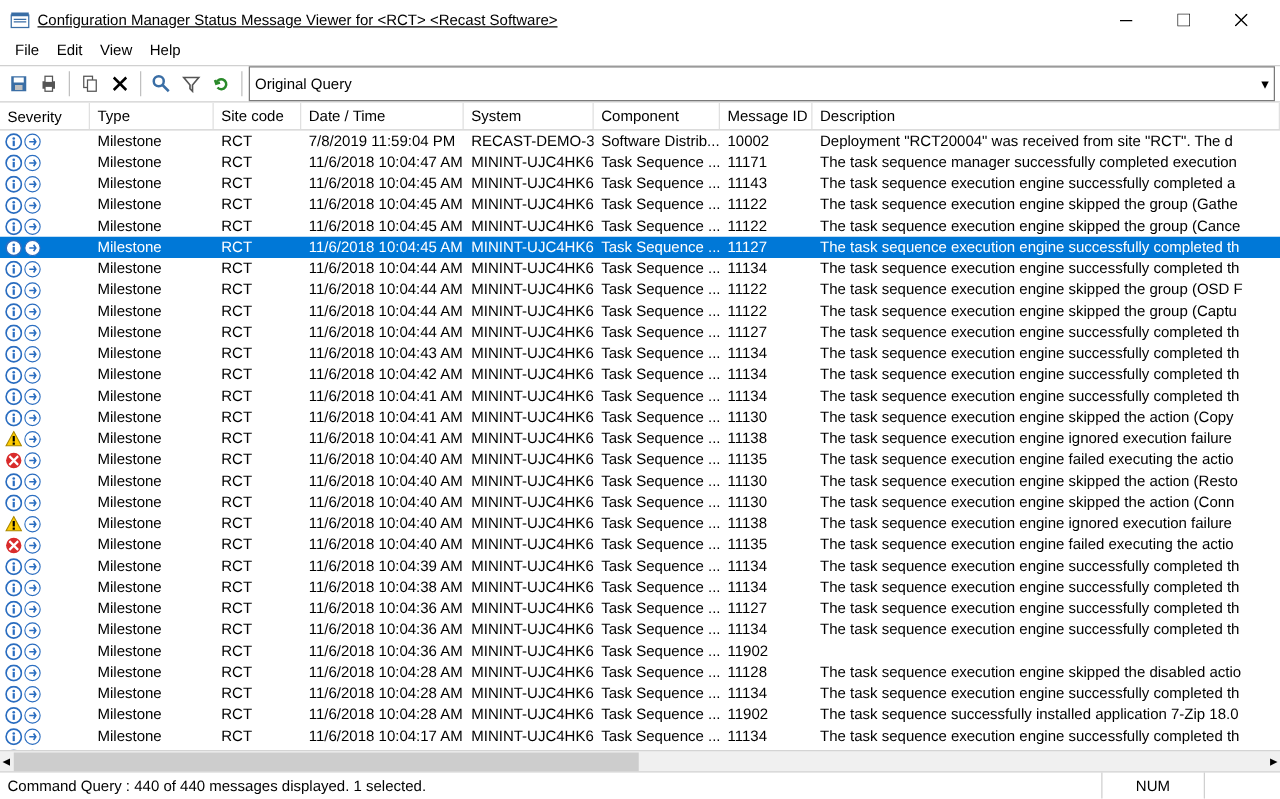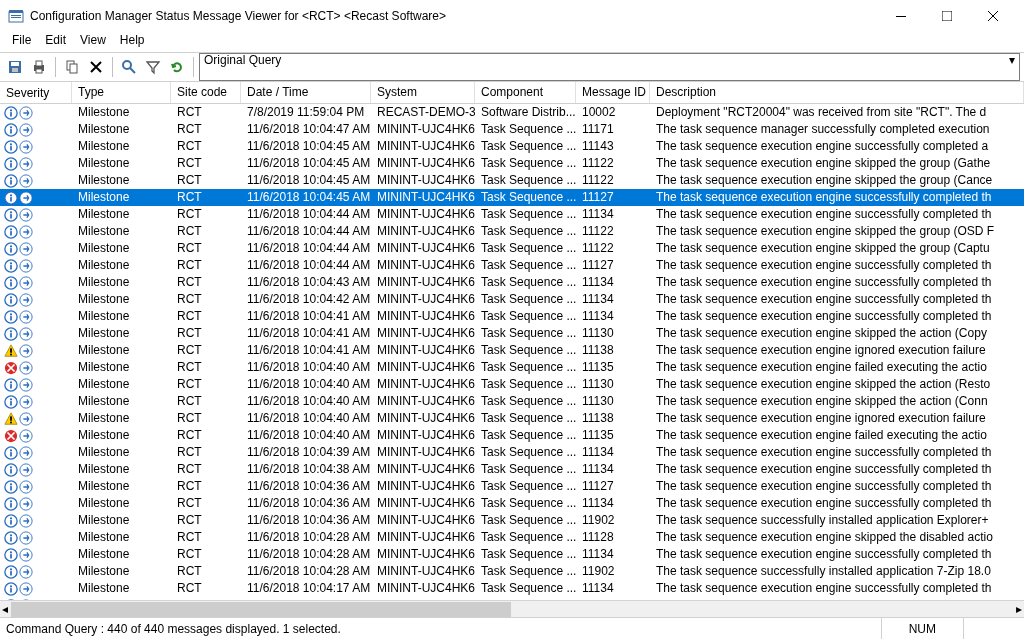--- a/index.html
+++ b/index.html
@@ -1,26 +1,26 @@
 <!DOCTYPE html>
 <html><head>
 <meta charset="utf-8">
 <style>
 * { box-sizing: border-box; margin: 0; padding: 0; }
 body { font-family: "Segoe UI", Tahoma, sans-serif; font-size: 12px; background: #fff; overflow: hidden; width: 1024px; height: 639px; display: flex; flex-direction: column; }
-.titlebar { display: flex; align-items: center; height: 30px; padding: 16px 8px; background: #fff; }
+.titlebar { display: flex; align-items: center; height: 30px; padding: 16px 8px; background: #fff; text-decoration: underline; }
 .titlebar .appicon { width:16px; height:16px; margin-right:6px; }
 .titlebar .title { flex:1; font-size:12px; color:#000; }
 .titlebar .winbtn { width:46px; height:30px; display:flex; align-items:center; justify-content:center; color:#000; }
 .menubar { display:flex; gap:2px; height:20px; align-items:flex-start; padding:0 6px; }
 .menubar span { padding:1px 6px; }
 .toolbar { display:flex; align-items:center; height:30px; padding:2px 4px; border-top:1px solid #d0d0d0; border-bottom:1px solid #d0d0d0; gap:2px; }
 .tool { width:22px; height:22px; display:flex; align-items:center; justify-content:center; border:1px solid transparent; }
 .sep { width:1px; height:20px; background:#c0c0c0; margin:0 3px; }
-.querybox { flex:1; height:22px; border:1px solid #7a7a7a; display:flex; align-items:flex-end; padding:13px 4px; font-size:12px; background:#fff; }
+.querybox { flex:1; height:22px; border:1px solid #7a7a7a; display:flex; align-items:center; padding:13px 4px; font-size:12px; background:#fff; }
 .querybox .arrow { margin-left:auto; }
 .grid { flex:1; overflow:auto; position:relative; }
 .header-row { display:flex; height:22px; background:#fff; border-bottom:1px solid #d0d0d0; position:sticky; top:0; }
 .header-row .hcell { padding:3px 6px; border-right:1px solid #e0e0e0; font-size:12px; color:#000; white-space:nowrap; overflow:hidden; }
 .rows { }
 .row { display:flex; height:17px; line-height:17px; white-space:nowrap; }
 .row.selected { background:#0078d7; color:#fff; }
 .cell { padding:0 6px; overflow:hidden; text-overflow:clip; font-size:12px; }
 .sev-cell { width:72px; display:flex; align-items:center; padding-left:4px; }
 .icon-stack { display:flex; gap:1px; }
@@ -779,21 +779,20 @@
               </svg>
             </span>
           </span>
         </div>
         <div class="cell col-type">Milestone</div>
         <div class="cell col-site">RCT</div>
         <div class="cell col-date">11/6/2018 10:04:36 AM</div>
         <div class="cell col-system">MININT-UJC4HK6</div>
         <div class="cell col-comp">Task Sequence ...</div>
         <div class="cell col-msg">11902</div>
-        <div class="cell col-desc">The task sequence successfully installed application Explorer+</div>
       </div>
       <div class="row">
         <div class="cell sev-cell">
           <span class="icon-stack">
             <span>
               <svg class="ico" viewBox="0 0 16 16">
                 <circle cx="8" cy="8" r="7" fill="#fff" stroke="#2a6dc0" stroke-width="1.5"></circle>
                 <circle cx="8" cy="5" r="1.2" fill="#2a6dc0"></circle>
                 <rect x="7" y="7" width="2" height="5" fill="#2a6dc0"></rect>
               </svg>

